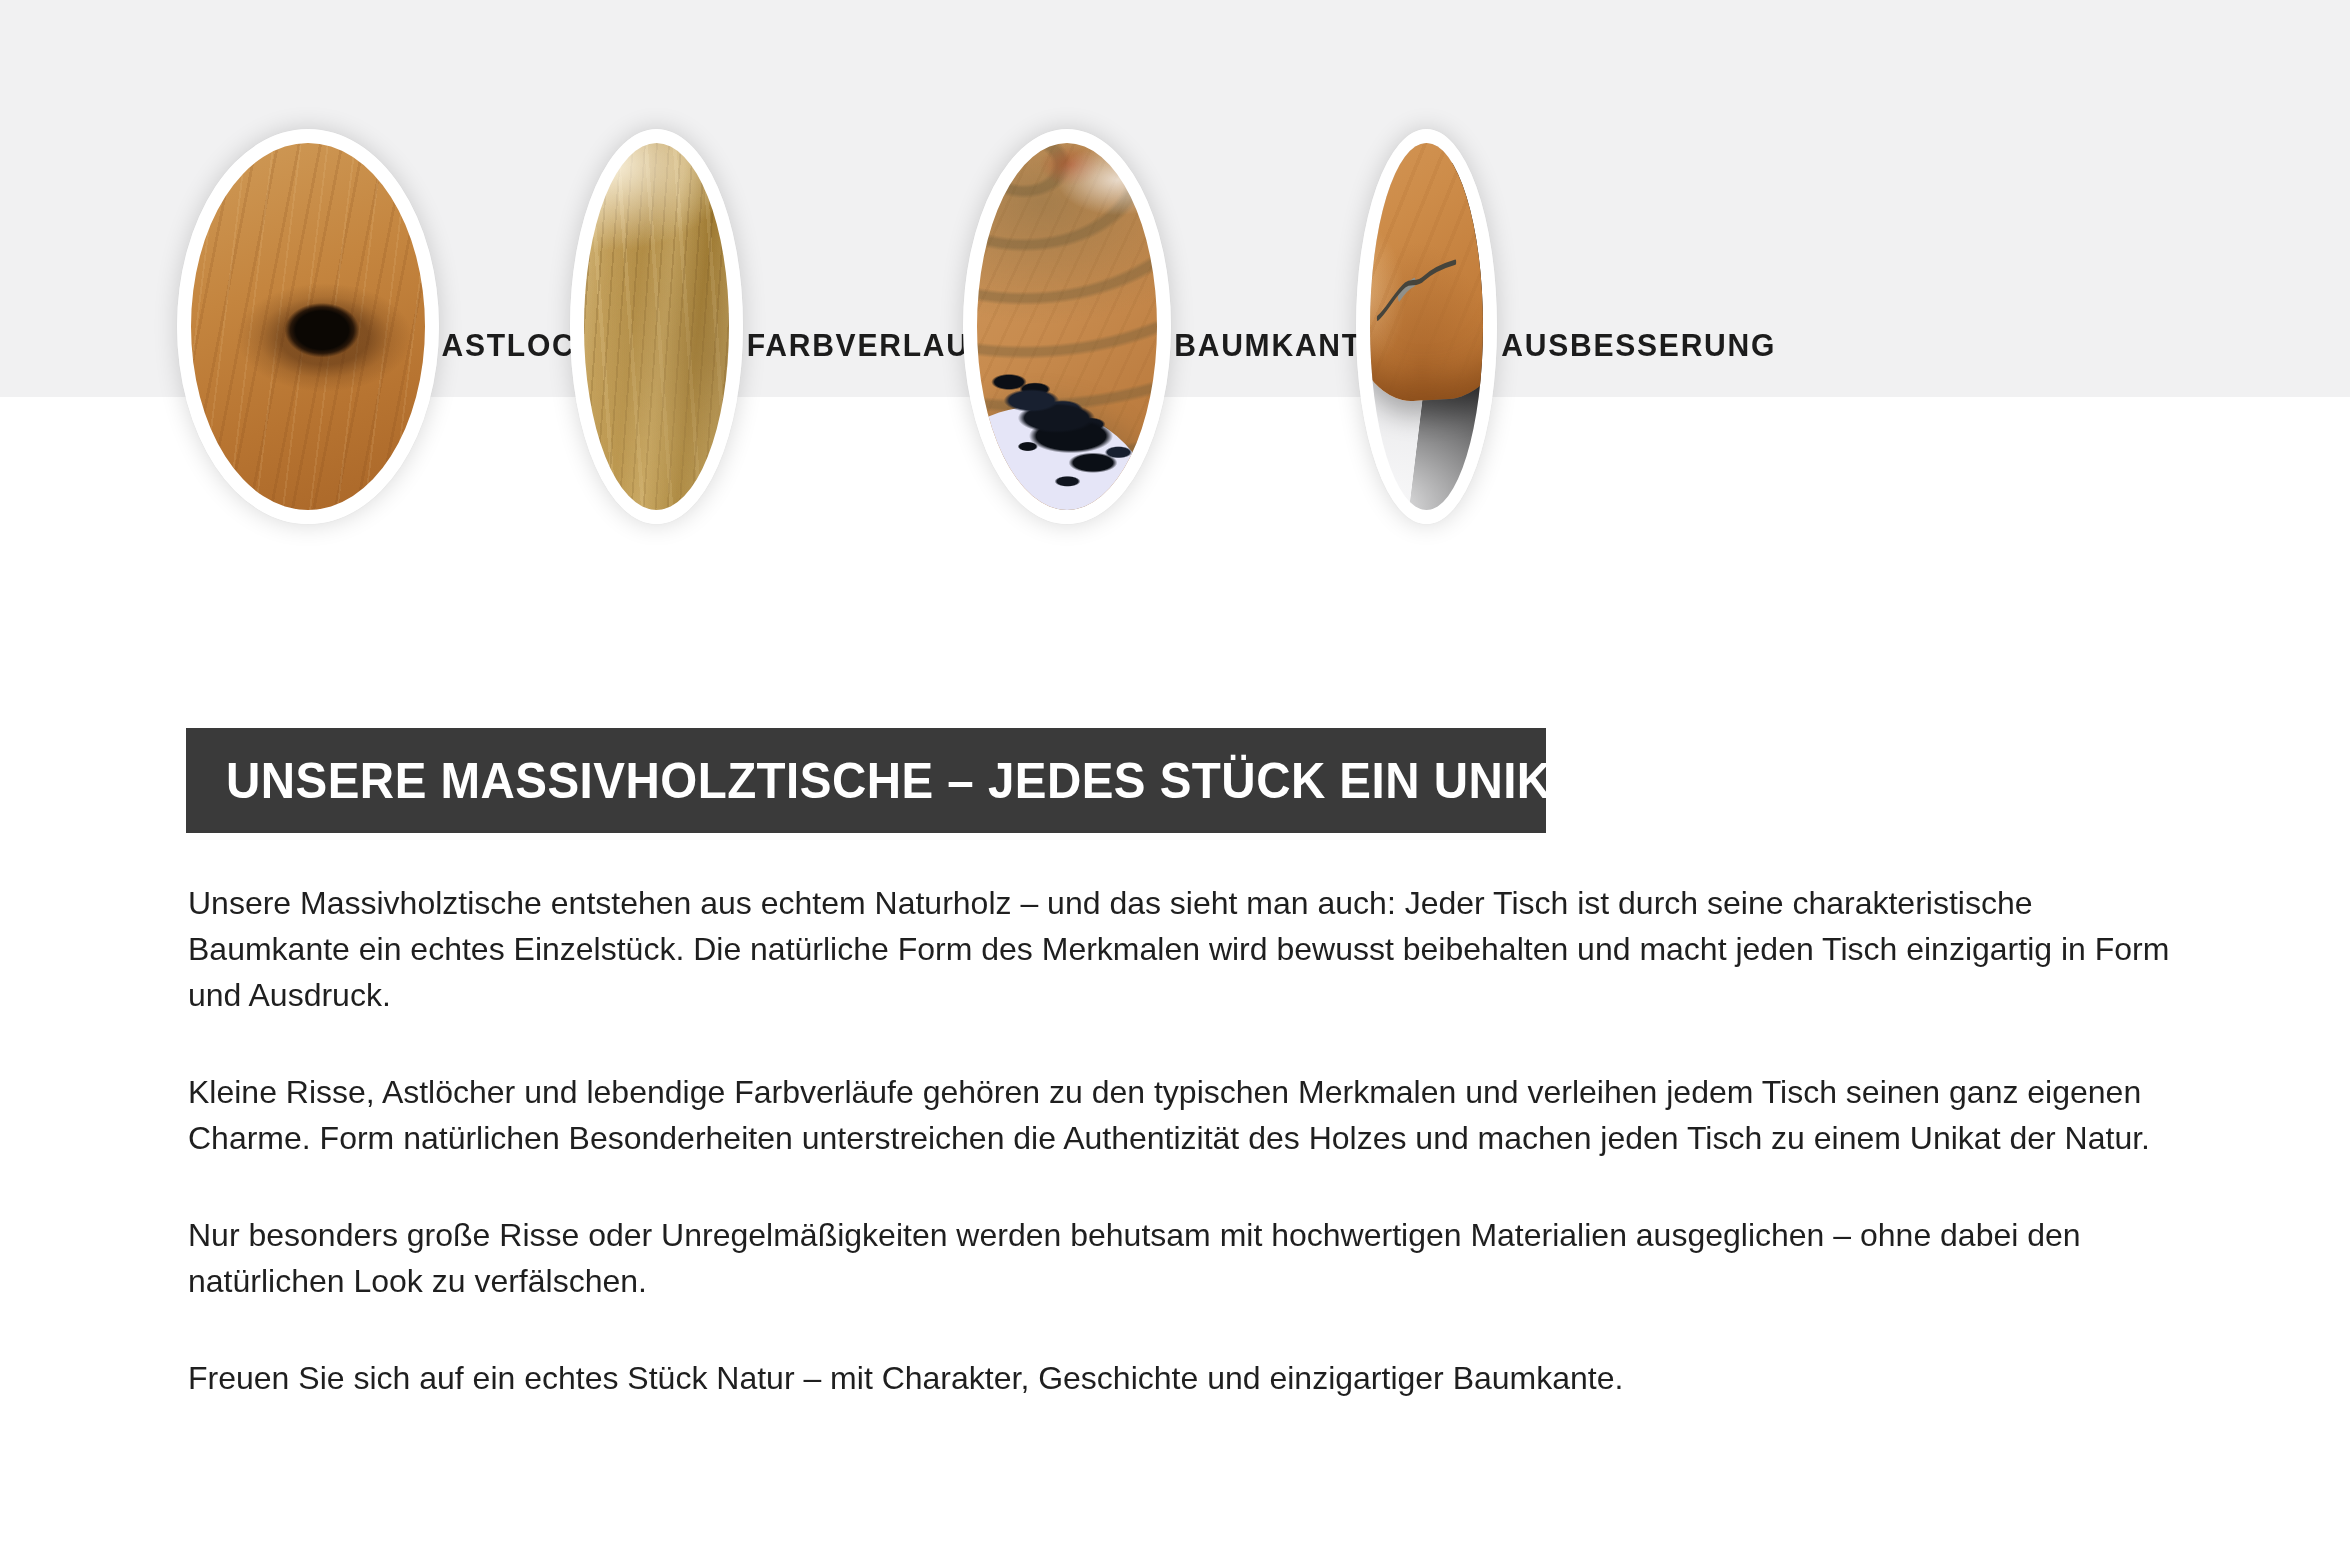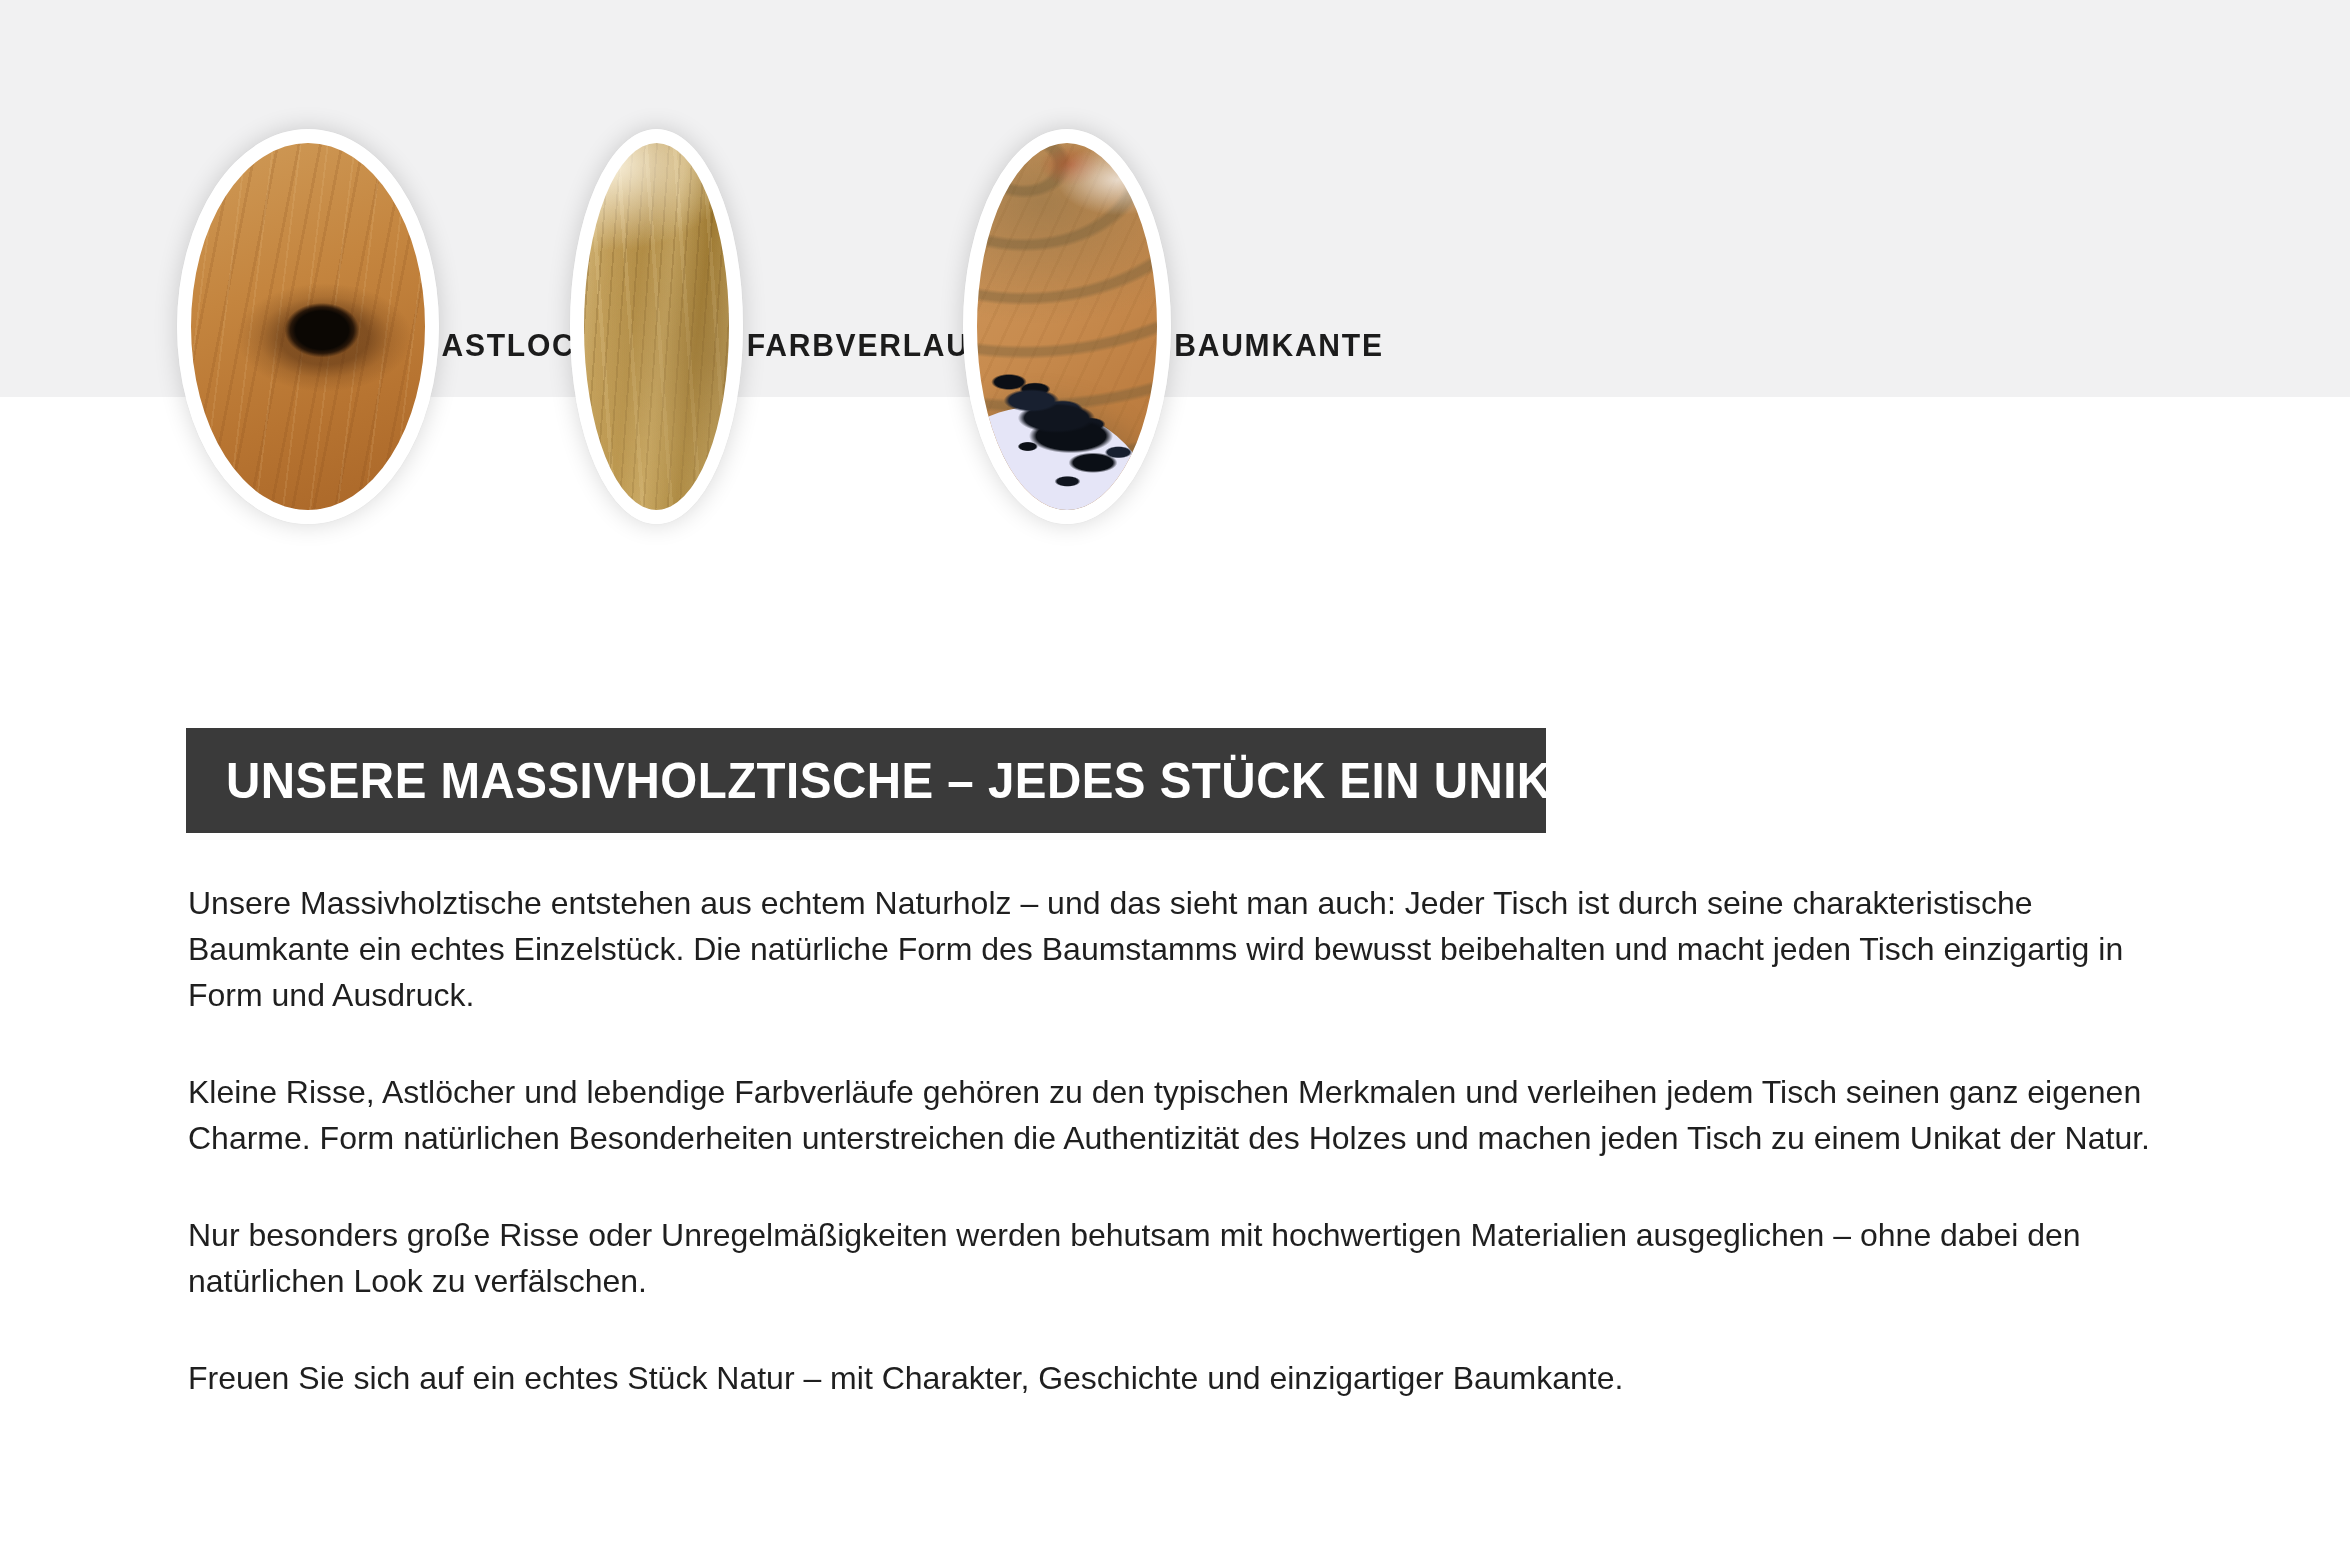--- a/index.html
+++ b/index.html
@@ -169,27 +169,37 @@
     </figure>
 
     <figure class="feature">
       <div class="photo p-baumkante">
         <div class="lavender"></div>
         <div class="bark"></div>
       </div>
       <figcaption class="feature-label">BAUMKANTE</figcaption>
     </figure>
 
+    <figure class="feature">
+      <div class="photo p-ausbesserung">
+        <div class="slab"></div>
+        <svg class="crack-svg" viewBox="0 0 300 100" preserveAspectRatio="none">
+          <path d="M86 58 C 104 50, 122 45, 142 42" stroke="#90908a" stroke-width="9" fill="none" stroke-linecap="round"></path>
+          <path d="M6 80 C 40 72, 70 54, 108 45 C 130 40, 150 46, 178 38 C 215 28, 258 24, 294 21" stroke="#45443c" stroke-width="5.5" fill="none" stroke-linecap="round"></path>
+        </svg>
+      </div>
+      <figcaption class="feature-label">AUSBESSERUNG</figcaption>
+    </figure>
 
   </div>
 
   <div class="heading-bar">
     <span class="heading-text">UNSERE MASSIVHOLZTISCHE – JEDES STÜCK EIN UNIKAT</span>
   </div>
 
   <div class="body-copy">
-    <p>Unsere Massivholztische entstehen aus echtem Naturholz – und das sieht man auch: Jeder Tisch ist durch seine charakteristische Baumkante ein echtes Einzelstück. Die natürliche Form des Baumstamms wird bewusst beibehalten und macht jeden Tisch einzigartig in Form und Ausdruck.</p>
+    <p>Unsere Massivholztische entstehen aus echtem Naturholz – und das sieht man auch: Jeder Tisch ist durch seine charakteristische Baumkante ein echtes Einzelstück. Die natürliche Form des Merkmalen wird bewusst beibehalten und macht jeden Tisch einzigartig in Form und Ausdruck.</p>
     <p>Kleine Risse, Astlöcher und lebendige Farbverläufe gehören zu den typischen Merkmalen und verleihen jedem Tisch seinen ganz eigenen Charme. Form natürlichen Besonderheiten unterstreichen die Authentizität des Holzes und machen jeden Tisch zu einem Unikat der Natur.</p>
     <p>Nur besonders große Risse oder Unregelmäßigkeiten werden behutsam mit hochwertigen Materialien ausgeglichen – ohne dabei den natürlichen Look zu verfälschen.</p>
     <p>Freuen Sie sich auf ein echtes Stück Natur – mit Charakter, Geschichte und einzigartiger Baumkante.</p>
   </div>
 </div>
 
 
 </body></html>

